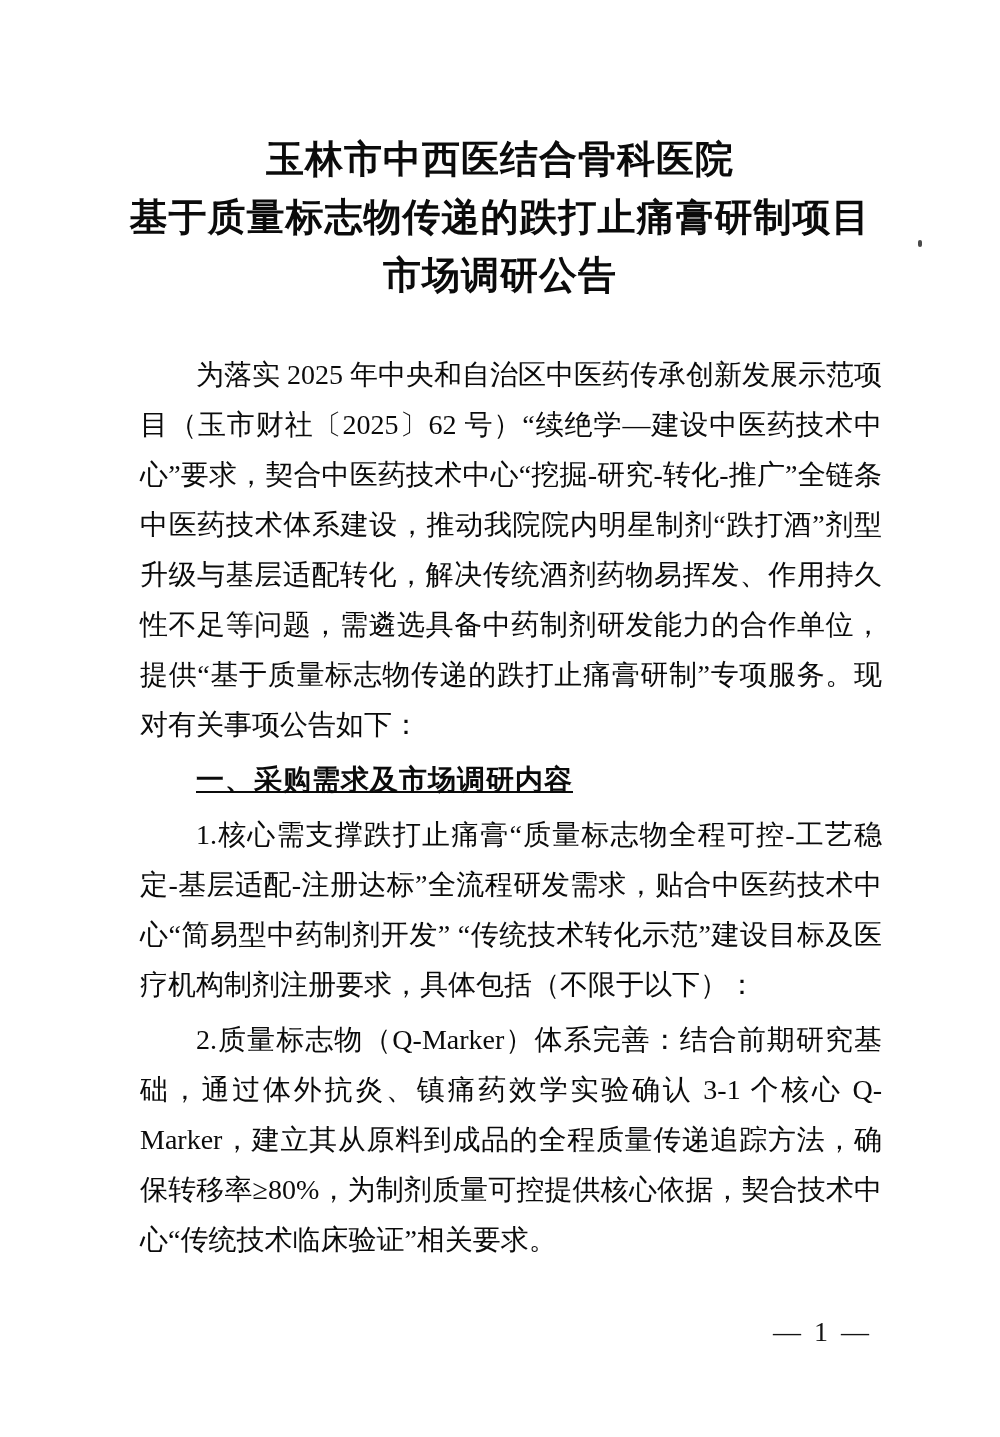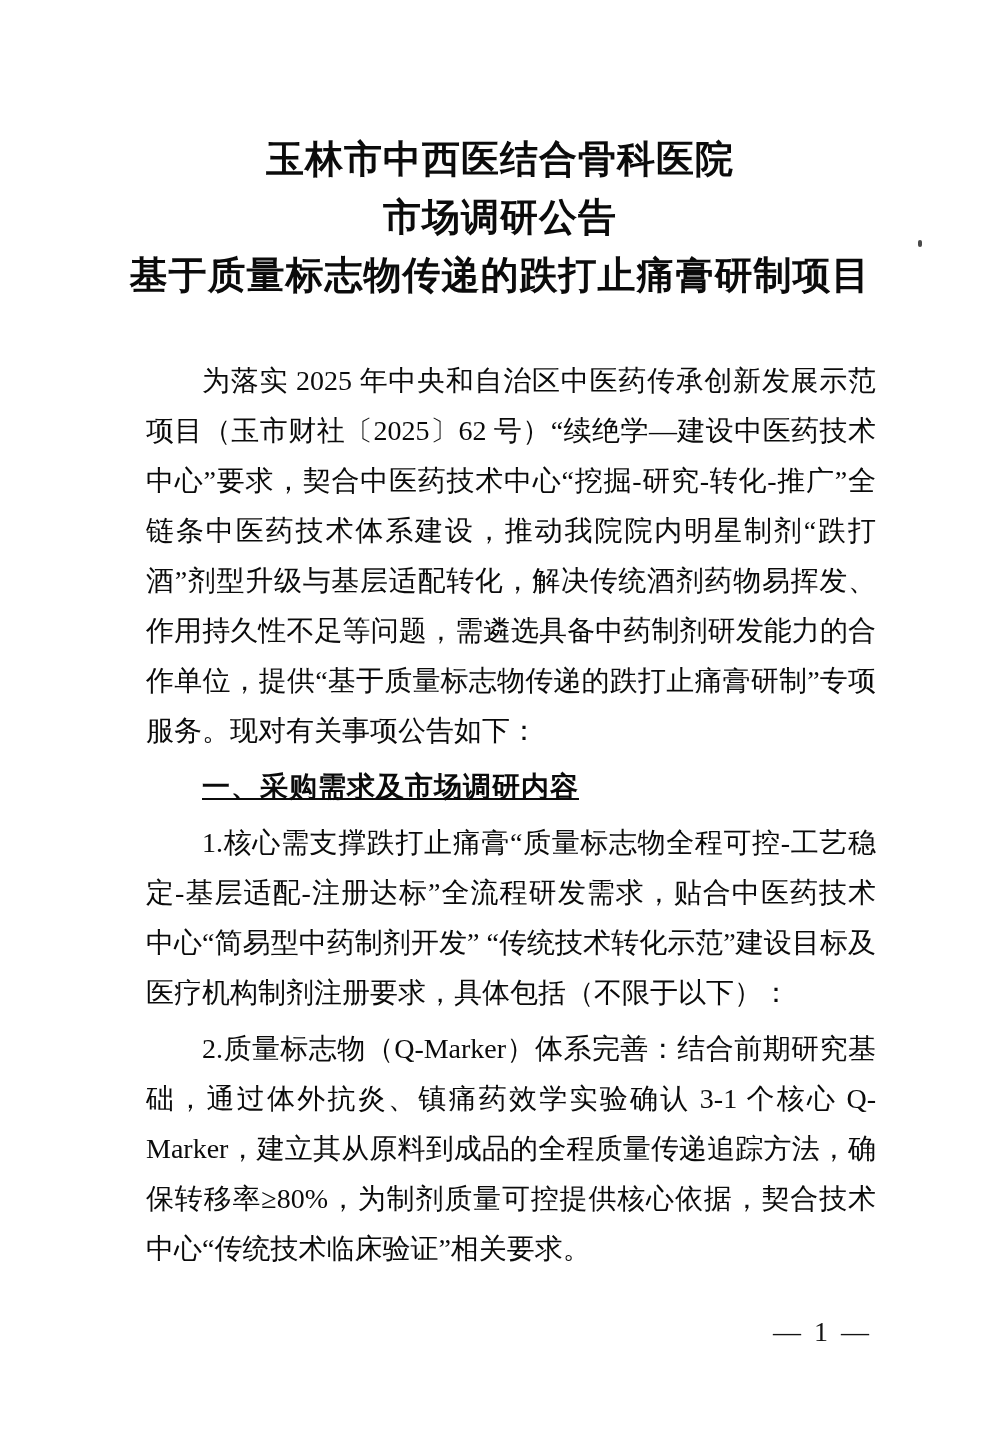--- a/index.html
+++ b/index.html
@@ -31,21 +31,21 @@
     position: absolute;
     top: 350px;
     left: 140px;
     width: 742px;
     font-size: 28px;
     line-height: 50px;
     text-align: justify;
     text-justify: inter-character;
   }
   .para {
-    margin: 6px;
+    margin: 0;
     text-indent: 2em;
   }
   .para + .para {
     margin-top: 5px;
   }
   .section-heading {
     font-family: "Liberation Sans", "DejaVu Sans", sans-serif;
     font-weight: 700;
     text-align: left;
     letter-spacing: 1px;
@@ -70,22 +70,22 @@
     border-radius: 2px;
   }
 </style>
 </head>
 <body>
 
 <div class="page">
 
   <div class="title-block">
     <div class="title-line">玉林市中西医结合骨科医院</div>
+    <div class="title-line">基于质量标志物传递的跌打止痛膏研制项目</div>
     <div class="title-line">市场调研公告</div>
-    <div class="title-line">基于质量标志物传递的跌打止痛膏研制项目</div>
   </div>
 
   <div class="doc-body">
     <p class="para">为落实 2025 年中央和自治区中医药传承创新发展示范项目（玉市财社〔2025〕62 号）“续绝学—建设中医药技术中心”要求，契合中医药技术中心“挖掘-研究-转化-推广”全链条中医药技术体系建设，推动我院院内明星制剂“跌打酒”剂型升级与基层适配转化，解决传统酒剂药物易挥发、作用持久性不足等问题，需遴选具备中药制剂研发能力的合作单位，提供“基于质量标志物传递的跌打止痛膏研制”专项服务。现对有关事项公告如下：</p>
     <p class="para section-heading">一、采购需求及市场调研内容</p>
     <p class="para">1.核心需支撑跌打止痛膏“质量标志物全程可控-工艺稳定-基层适配-注册达标”全流程研发需求，贴合中医药技术中心“简易型中药制剂开发” “传统技术转化示范”建设目标及医疗机构制剂注册要求，具体包括（不限于以下）：</p>
     <p class="para">2.质量标志物（Q-Marker）体系完善：结合前期研究基础，通过体外抗炎、镇痛药效学实验确认 3-1 个核心 Q-Marker，建立其从原料到成品的全程质量传递追踪方法，确保转移率≥80%，为制剂质量可控提供核心依据，契合技术中心“传统技术临床验证”相关要求。</p>
   </div>
 
   <div class="page-number">— 1 —</div>

